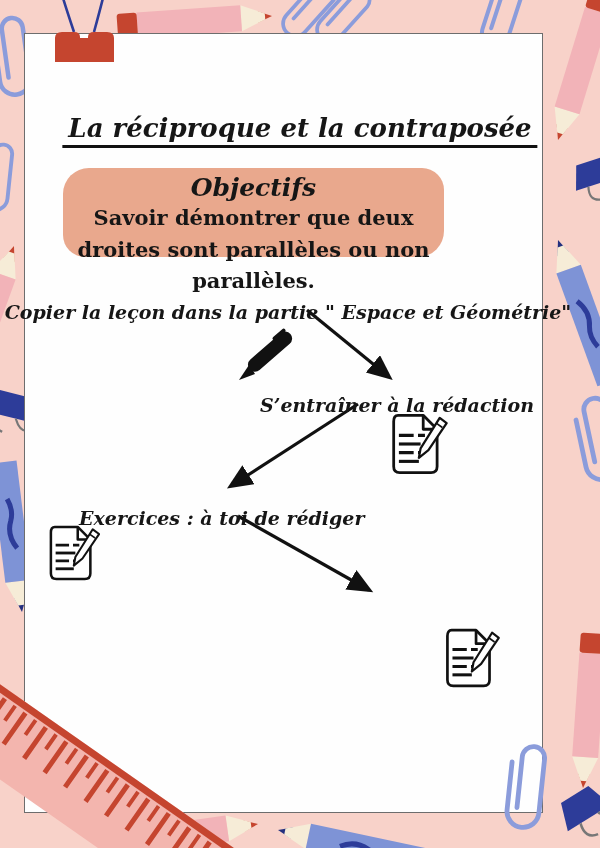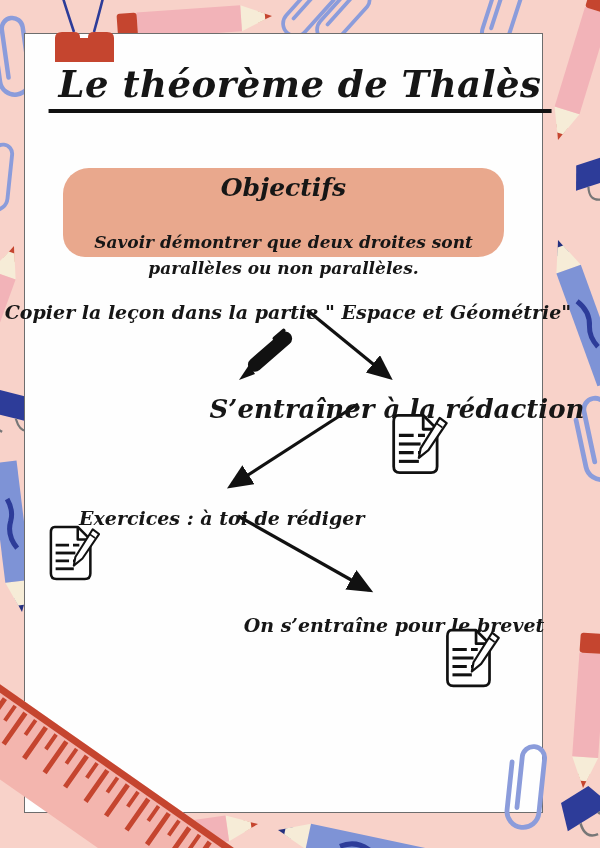--- a/index.html
+++ b/index.html
@@ -34,31 +34,31 @@
     padding:0 10px 3px;
   }
   .subtitle-wrap { left:275px; top:79px; transform:translateX(-50%); white-space:nowrap; text-align:center; }
   .subtitle {
     display:inline-block;
     font-size:26px; font-weight:bold; font-style:italic;
     border-bottom:3px solid #111;
     padding:0 6px 2px;
   }
   .objectives {
-    left:38px; top:134px; width:441px; height:89px;
+    left:38px; top:134px; width:381px; height:89px;
     background:#e9a88d;
     border-radius:26px 22px 26px 22px;
     text-align:center;
   }
   .objectives-heading { font-size:25px; font-weight:bold; font-style:italic; margin-top:5px; }
-  .objectives-body { font-size:17px; font-weight:bold; font-style:italic; line-height:1.5; padding:0 14px;margin-top:28px; }
+  .objectives-body { font-size:21px; font-weight:bold; line-height:1.5; padding:0 14px; }
 
   .script { font-style:italic; font-weight:bold; white-space:nowrap;margin-top:20px; }
   .copy-line   { left:263px; top:247px; transform:translateX(-50%); font-size:19px; }
-  .lbl-practice{ left:372px; top:340px; transform:translateX(-50%); font-size:26px;font-style:italic; }
+  .lbl-practice{ left:372px; top:340px; transform:translateX(-50%); font-size:19px;font-style:italic; }
   .lbl-exo     { left:54px;  top:453px; font-size:19px; }
   .lbl-fiche   { left:88px;  top:490px; font-size:19px; }
   .lbl-brevet  { left:369px; top:560px; transform:translateX(-50%); font-size:19px; }
 
   .icon-doc1 { left:360px; top:375px; }
   .icon-doc2 { left:18px;  top:486px; }
   .icon-doc3 { left:414px; top:590px; }
 </style>
 </head>
 <body>
@@ -117,24 +117,24 @@
   <use href="#pp" transform="translate(14,246) rotate(110)"></use>
   <use href="#bc" transform="translate(-8,386) rotate(14)"></use>
   <use href="#pb" transform="translate(22,612) rotate(-97)"></use>
 
   <use href="#pp" transform="translate(258,824) rotate(172)"></use>
   <use href="#pb" transform="translate(278,830) rotate(12)"></use>
 </svg>
 
 <div class="paper">
 
-  <div class="abs title-wrap">
-    <span class="title">Le théorème de Thalès</span>
+
+  <div class="abs subtitle-wrap">
+    <span class="subtitle">La réciproque et la contraposée</span>
   </div>
-
 
   <div class="abs objectives">
     <div class="objectives-heading">Objectifs</div>
     <div class="objectives-body">Savoir démontrer que deux droites sont parallèles ou non parallèles.</div>
   </div>
 
   <div class="abs script copy-line">Copier la leçon dans la partie " Espace et Géométrie"</div>
 
   <svg class="abs" style="left:200px; top:272px; overflow:visible" width="90" height="90">
     <g transform="translate(14,74) rotate(-41)">
@@ -158,21 +158,20 @@
   <div class="abs script lbl-practice">S’entraîner à la rédaction</div>
   <svg class="abs icon-doc1" width="66" height="70">
       <use href="#doc"></use>
     </svg>
 
   <div class="abs script lbl-exo">Exercices : à toi de rédiger</div>
   <svg class="abs icon-doc2" width="60" height="66">
       <use href="#doc"></use>
     </svg>
 
-  <div class="abs script lbl-brevet">On s’entraîne pour le brevet</div>
   <svg class="abs icon-doc3" width="64" height="68">
       <use href="#doc"></use>
     </svg>
 </div>
 
 <svg id="fg-decor" class="layer">
 
   <g transform="translate(-46,652) rotate(35)">
     <rect x="0" y="0" width="360" height="78" fill="#f3b5ae"></rect>
     <rect x="0" y="0" width="360" height="7" fill="#c5452f"></rect>

